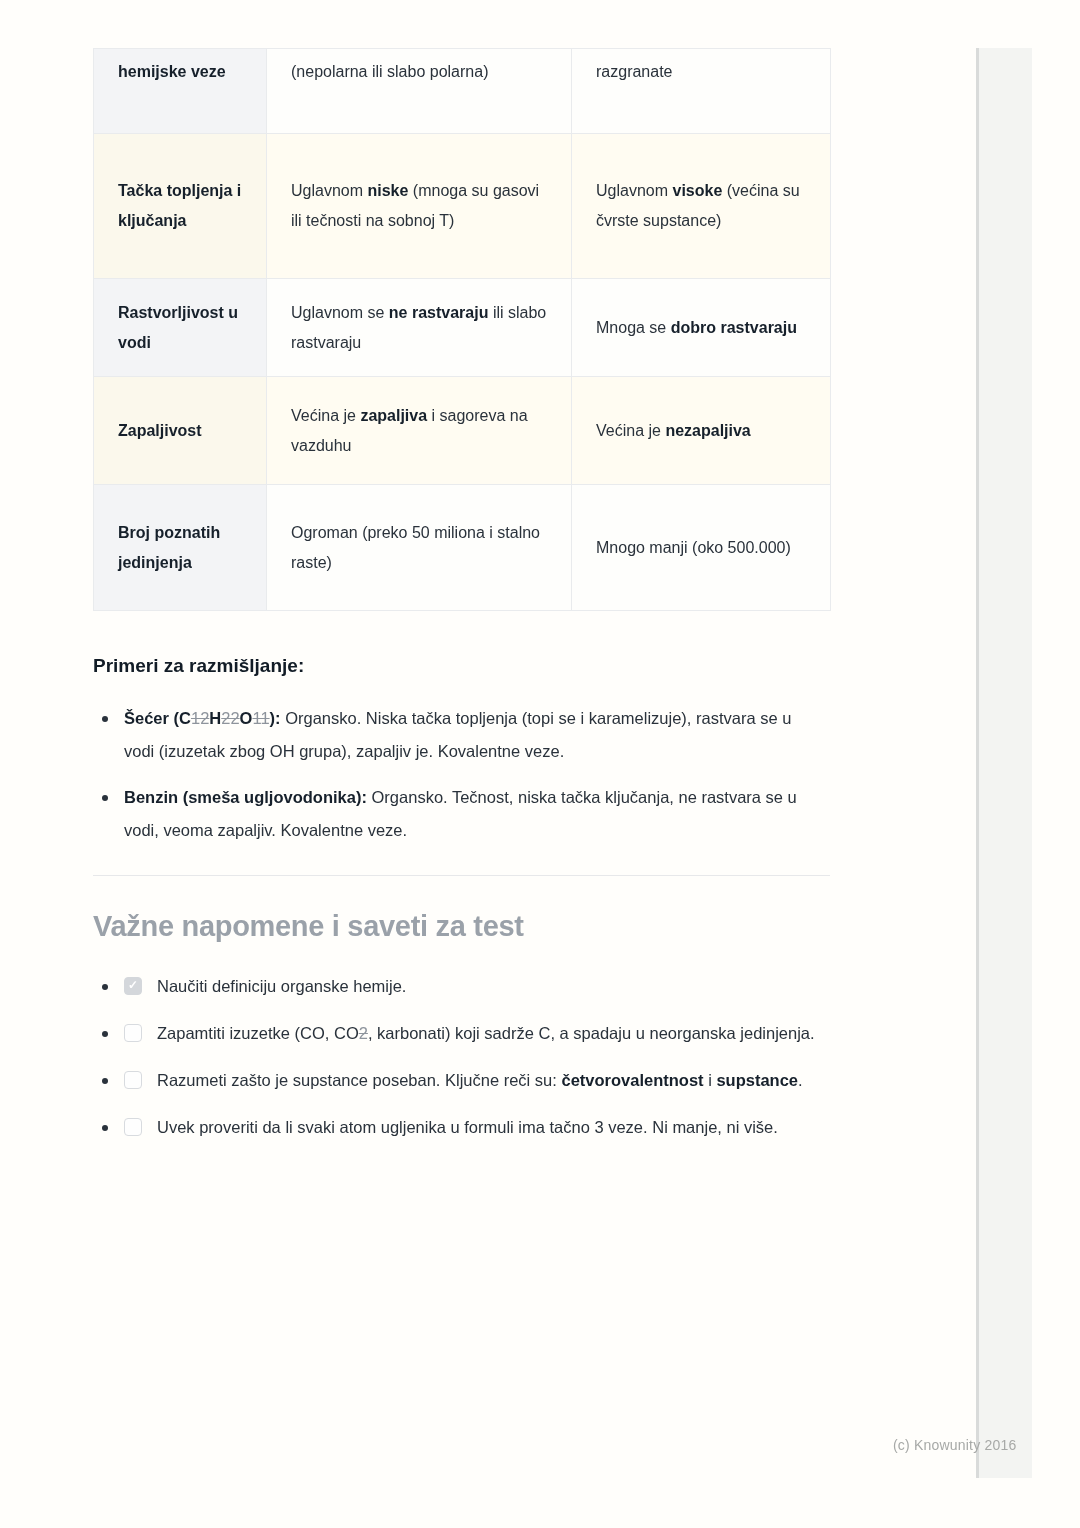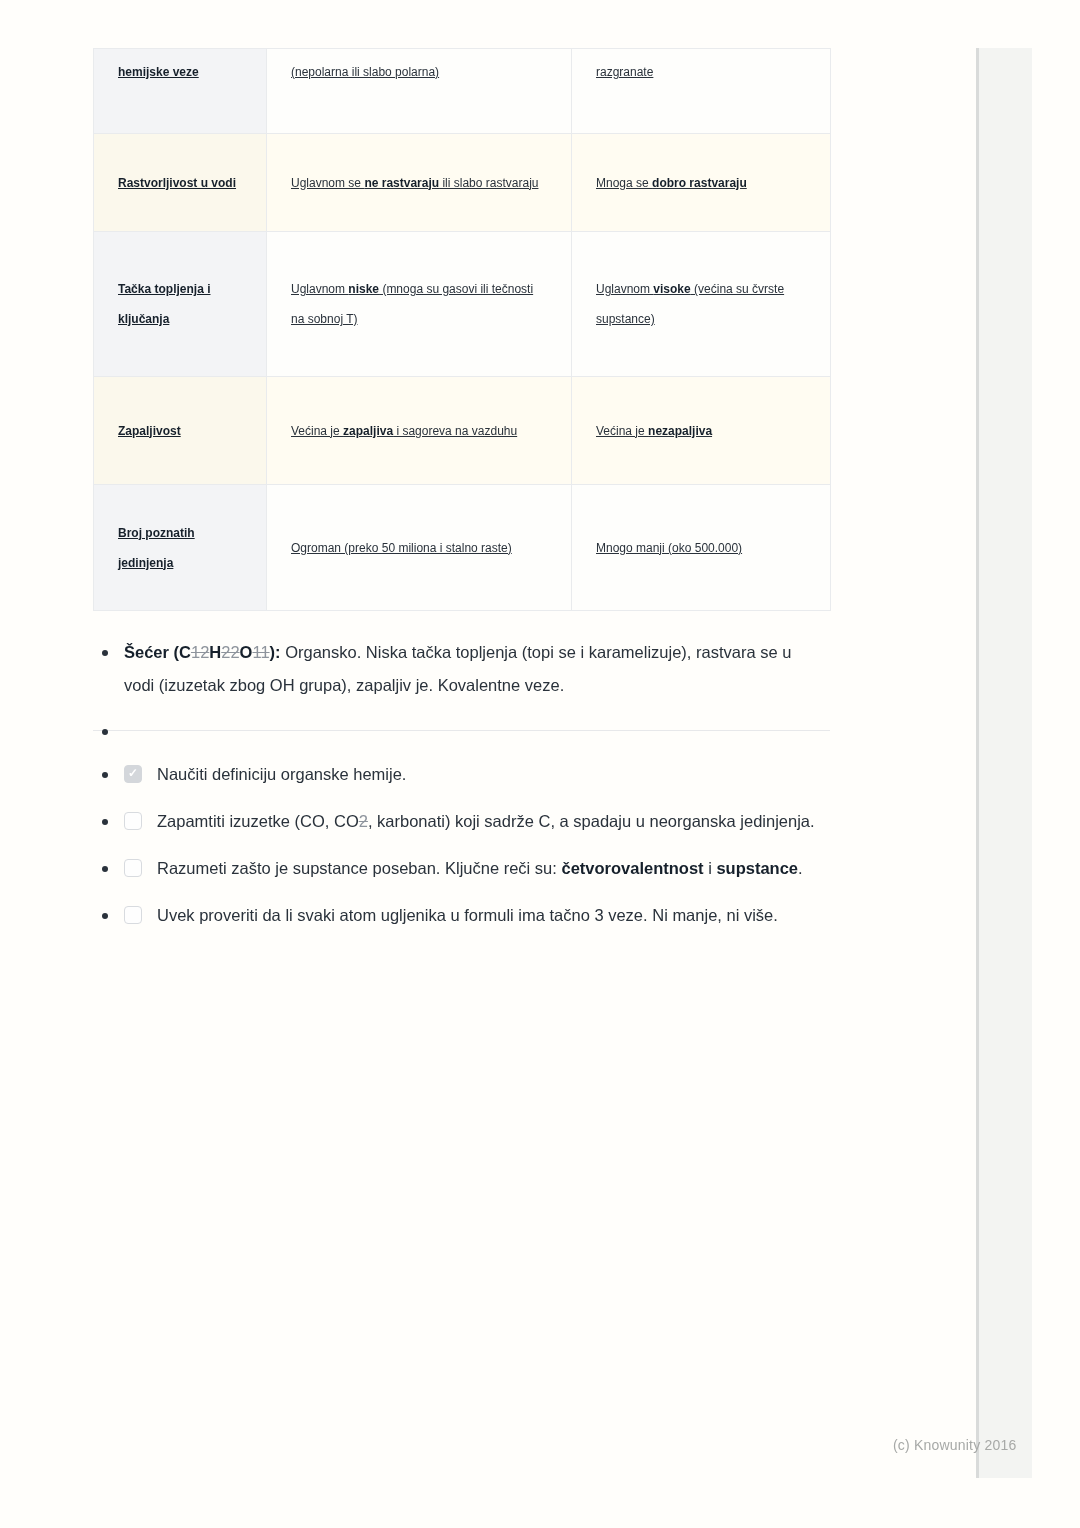--- a/index.html
+++ b/index.html
@@ -12,25 +12,24 @@
     -webkit-font-smoothing: antialiased;
   }
   .content { position: absolute; left: 93px; top: 48px; width: 737px; }
 
   
   table.props { border-collapse: collapse; table-layout: fixed; width: 737px; }
   table.props td {
     border: 1px solid var(--table-border, #e9ebed);
     padding: 8px 24px;
     vertical-align: middle;
-    font-size: 12px; line-height: 30px;
+    font-size: 16px; line-height: 30px;
     color: var(--text, #2a323b);
     background: var(--row-white, #fefefc);
     word-wrap: break-word;
-    text-decoration: underline;
   }
   table.props tr:first-child td { vertical-align: top; padding-top: 8px; }
   table.props td.label { font-weight: 700; color: var(--text-bold, #1d2630); }
   table.props tr:nth-child(odd) td.label { background: var(--label-gray, #f3f4f6); }
   table.props tr:nth-child(even) td { background: var(--row-cream, #fffcf2); }
   table.props tr:nth-child(even) td.label { background: var(--label-cream, #fbf8ec); }
 
   
   .bold { font-weight: 700; color: var(--text-bold, #16202b); }
   .strike { text-decoration: line-through; }
@@ -102,56 +101,59 @@
         <col style="width:173px">
         <col style="width:305px">
         <col style="width:259px">
       </colgroup>
     <tbody>
       <tr style="height:85px">
         <td class="label">hemijske veze</td>
         <td><span>(nepolarna ili slabo polarna)</span></td>
         <td><span>razgranate</span></td>
       </tr>
+      <tr style="height:145px">
+        <td class="label">Tačka topljenja i ključanja</td>
+        <td><span>Uglavnom </span><span class="bold">niske</span><span> (mnoga su gasovi ili tečnosti na sobnoj T)</span></td>
+        <td><span>Uglavnom </span><span class="bold">visoke</span><span> (većina su čvrste supstance)</span></td>
+      </tr>
       <tr style="height:98px">
         <td class="label">Rastvorljivost u vodi</td>
         <td><span>Uglavnom se </span><span class="bold">ne rastvaraju</span><span> ili slabo rastvaraju</span></td>
         <td><span>Mnoga se </span><span class="bold">dobro rastvaraju</span></td>
-      </tr>
-      <tr style="height:145px">
-        <td class="label">Tačka topljenja i ključanja</td>
-        <td><span>Uglavnom </span><span class="bold">niske</span><span> (mnoga su gasovi ili tečnosti na sobnoj T)</span></td>
-        <td><span>Uglavnom </span><span class="bold">visoke</span><span> (većina su čvrste supstance)</span></td>
       </tr>
       <tr style="height:108px">
         <td class="label">Zapaljivost</td>
         <td><span>Većina je </span><span class="bold">zapaljiva</span><span> i sagoreva na vazduhu</span></td>
         <td><span>Većina je </span><span class="bold">nezapaljiva</span></td>
       </tr>
       <tr style="height:126px">
         <td class="label">Broj poznatih jedinjenja</td>
         <td><span>Ogroman (preko 50 miliona i stalno raste)</span></td>
         <td><span>Mnogo manji (oko 500.000)</span></td>
       </tr>
     </tbody>
   </table>
 
+  <h3 class="examples-title">Primeri za razmišljanje:</h3>
 
   <ul class="examples">
     <li class="example">
       <span class="dot"></span>
       <span><span class="bold">Šećer (C</span><span class="strike gray">12</span><span class="bold">H</span><span class="strike gray">22</span><span class="bold">O</span><span class="strike gray">11</span><span class="bold">):</span><span> Organsko. Niska tačka topljenja (topi se i karamelizuje), rastvara se u vodi (izuzetak zbog OH grupa), zapaljiv je. Kovalentne veze.</span></span>
     </li>
     <li class="example">
       <span class="dot"></span>
+      <span><span class="bold">Benzin (smeša ugljovodonika):</span><span> Organsko. Tečnost, niska tačka ključanja, ne rastvara se u vodi, veoma zapaljiv. Kovalentne veze.</span></span>
     </li>
   </ul>
 
   <hr class="divider">
 
+  <h1 class="section-title">Važne napomene i saveti za test</h1>
 
   <ul class="checklist">
     <li class="check-item">
       <span class="dot"></span>
       <span class="checkbox checked">
           <span class="check">✓</span>
         </span>
       <span><span>Naučiti definiciju organske hemije.</span></span>
     </li>
     <li class="check-item">

